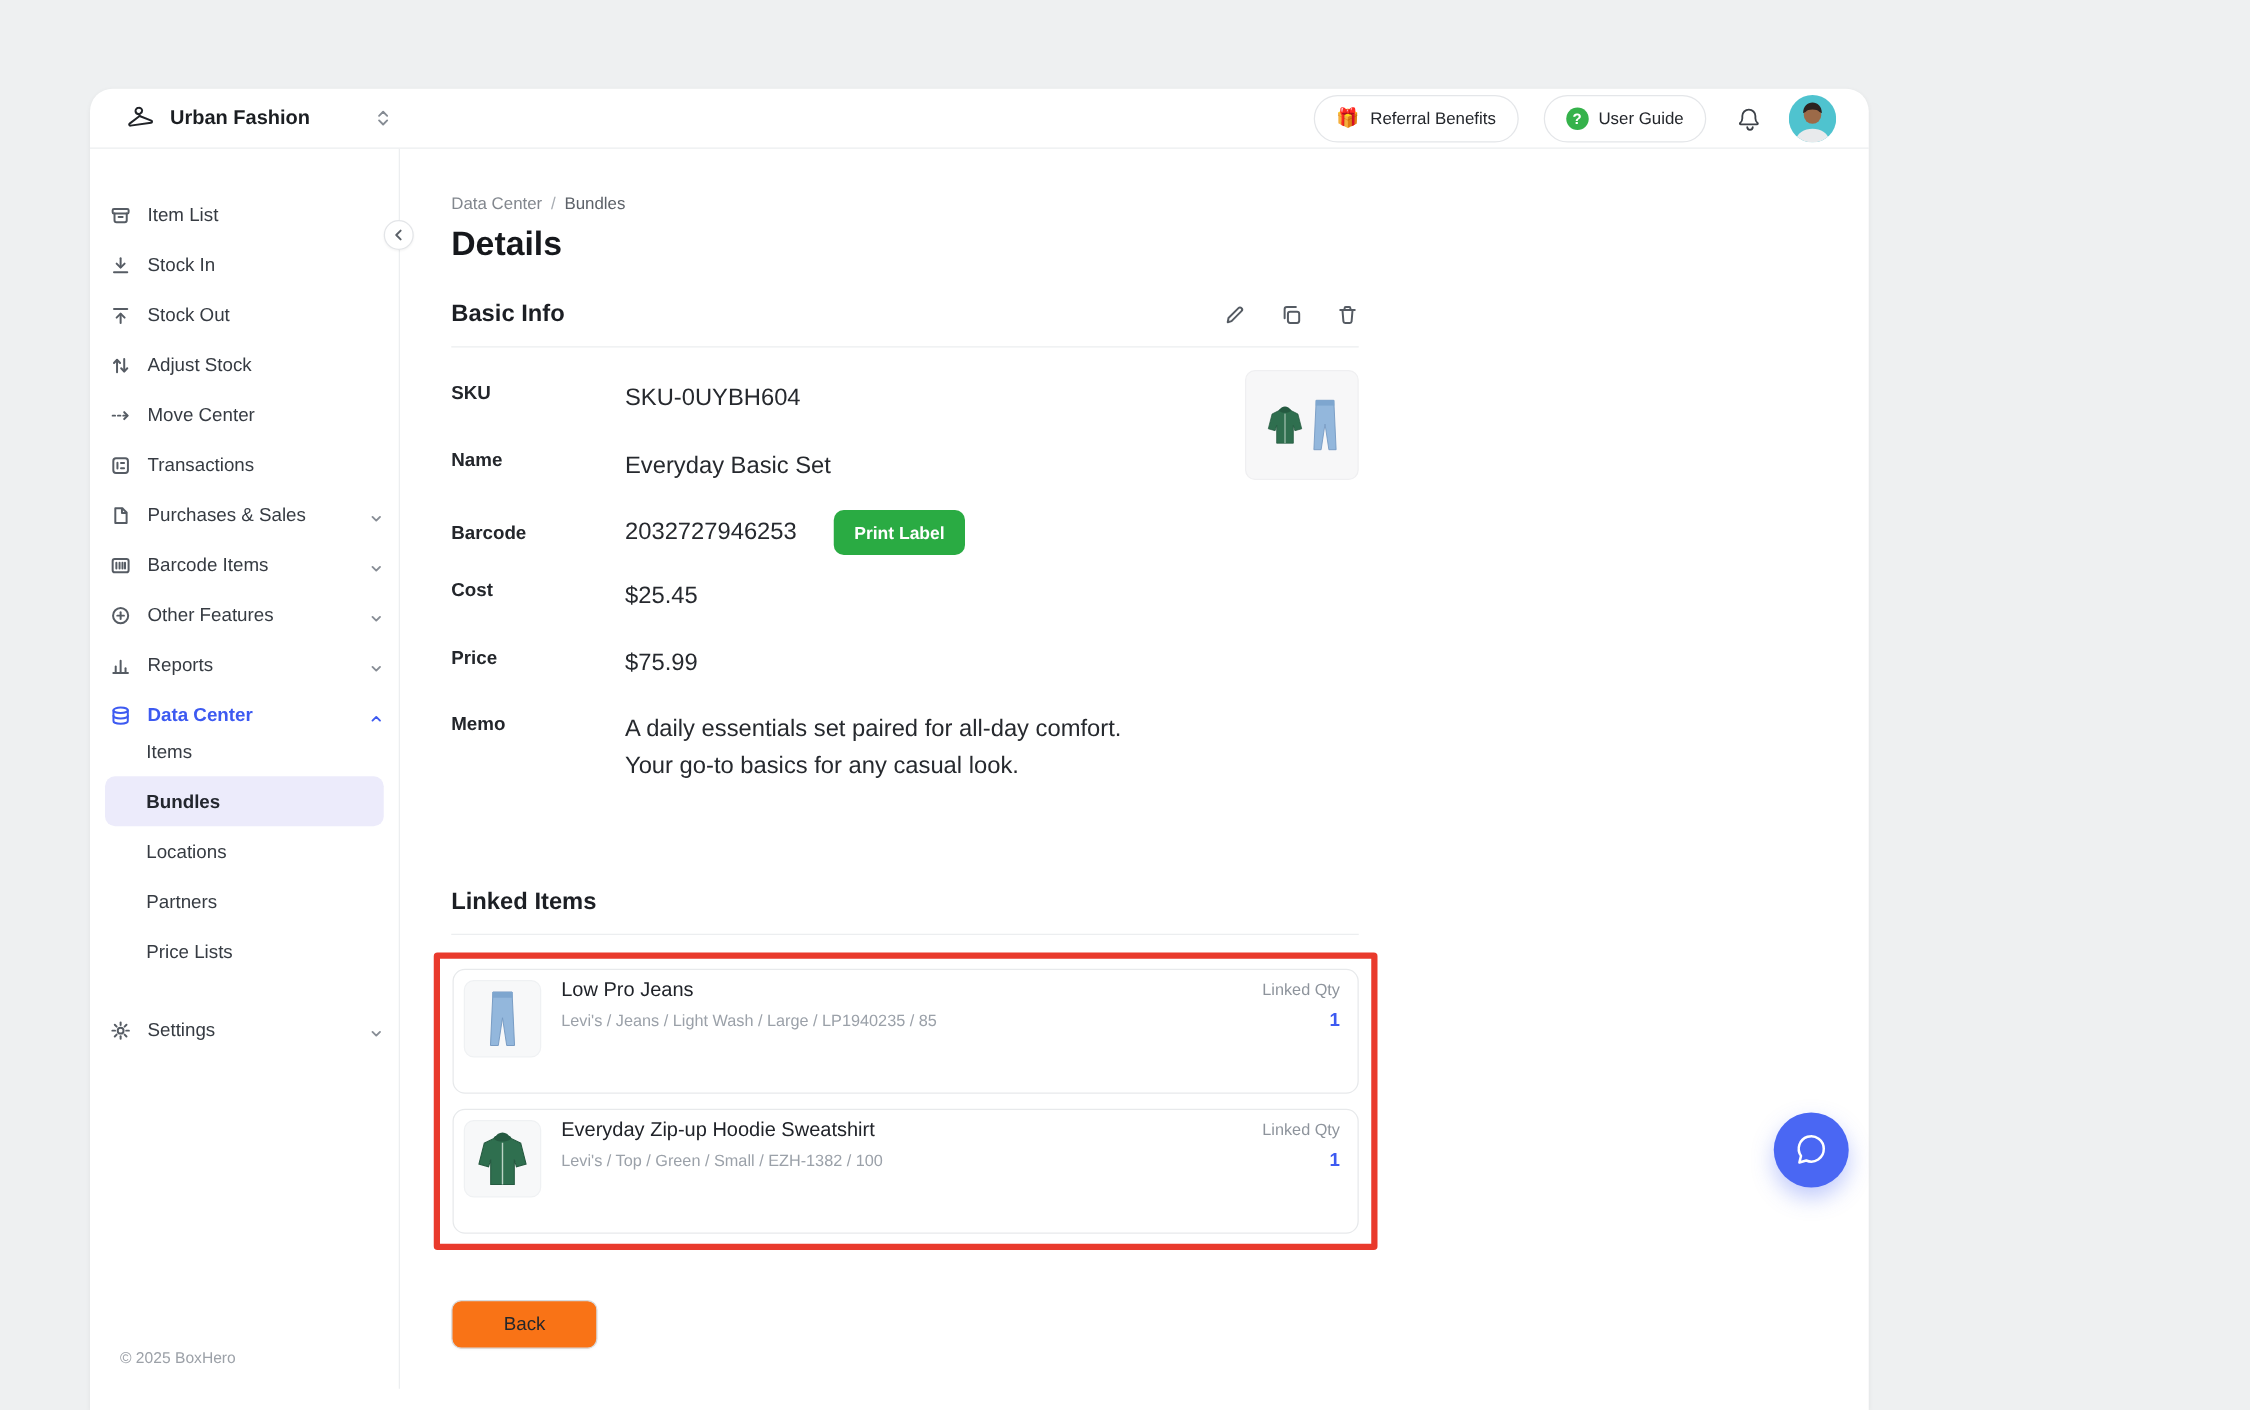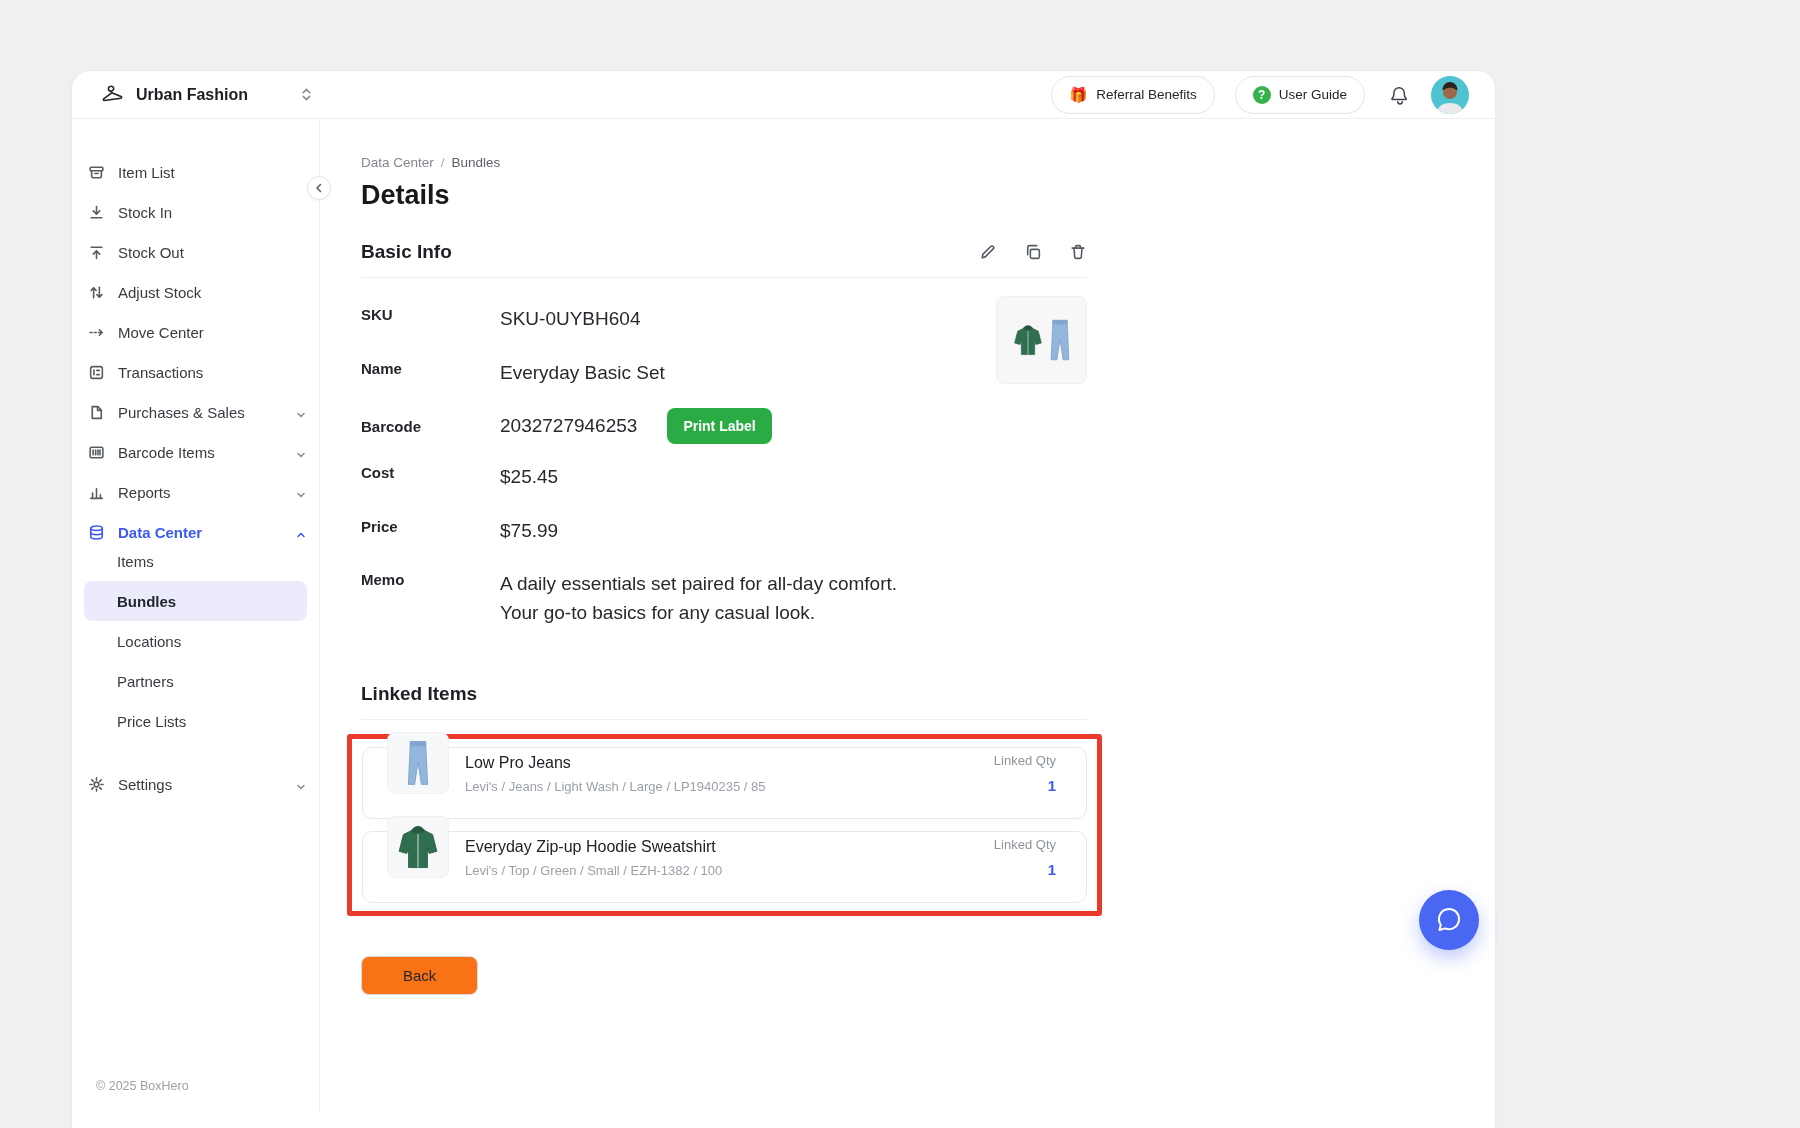--- a/index.html
+++ b/index.html
@@ -62,25 +62,25 @@
   .field-row { display:flex; align-items:flex-start; margin-bottom:25px; }
   .field-row.barcode { align-items:center; margin:-4px 0 19px; }
   .field-label { width:139px; flex-shrink:0; font-size:15px; font-weight:bold; color:#23262b; padding-top:1px; }
   .field-value { font-size:19px; color:#26292e; line-height:1.5; }
   .print-btn { margin-left:30px; background:#2aab43; color:#fff; border:none; border-radius:8px;
                font-size:14px; font-weight:bold; padding:10px 16px; cursor:pointer; font-family:inherit; }
   .product-thumb { position:absolute; top:-9px; right:0; width:91px; height:88px; background:#f7f7f8;
                    border:1px solid #efeff1; border-radius:8px; display:flex; align-items:center;
                    justify-content:center; gap:3px; }
 
-  .linked-head { margin-top:56px; }
+  .linked-head { margin-top:84px; }
   .annotation { width:755px; margin-left:-14px; margin-top:14px; border:5px solid #e93a2c;
                 border-radius:3px; padding:8px 10px; }
-  .item-card { height:72px; border:1px solid #e7e9eb; border-radius:10px; padding:24px; display:flex;
-               align-items:flex-end; background:#fff; cursor:pointer; }
+  .item-card { height:100px; border:1px solid #e7e9eb; border-radius:10px; padding:8px; display:flex;
+               align-items:flex-start; background:#fff; cursor:pointer; }
   .item-card + .item-card { margin-top:12px; }
   .thumb { width:62px; height:62px; background:#f7f8f9; border:1px solid #eff1f3; border-radius:8px;
            display:flex; align-items:center; justify-content:center; margin-right:16px; flex-shrink:0; }
   .item-name { font-size:16px; color:#202329; margin-bottom:7px; }
   .item-attrs { font-size:13px; color:#9ba1a9; }
   .qty-block { margin-left:auto; text-align:right; padding-right:6px; }
   .qty-label { font-size:13px; color:#8e949c; }
   .qty-value { font-size:15px; font-weight:bold; color:#3d5af1; margin-top:9px; }
 
   .back-btn { margin-top:40px; background:#f97316; border:1px solid #d8dadd; border-radius:8px; padding:10px 41px;
@@ -244,20 +244,35 @@
         <span>Barcode Items</span>
         <span class="chev">
           <svg class="stroke-ic" width="12" height="12" viewBox="0 0 12 12" stroke-width="1.5">
               <polyline points="3,4.5 6,7.5 9,4.5"></polyline>
             </svg>
           </span>
       </div>
       <div class="nav-item">
         <span class="nav-icon">
           <svg class="stroke-ic" width="17" height="17" viewBox="0 0 16 16" stroke-width="1.5">
+            <circle cx="8" cy="8" r="5.7"></circle>
+              <path d="M8 5.5v5"></path>
+              <path d="M5.5 8h5"></path>
+          </svg>
+          </span>
+        <span>Other Features</span>
+        <span class="chev">
+          <svg class="stroke-ic" width="12" height="12" viewBox="0 0 12 12" stroke-width="1.5">
+              <polyline points="3,4.5 6,7.5 9,4.5"></polyline>
+            </svg>
+          </span>
+      </div>
+      <div class="nav-item">
+        <span class="nav-icon">
+          <svg class="stroke-ic" width="17" height="17" viewBox="0 0 16 16" stroke-width="1.5">
             <path d="M4.3 13V8.6"></path>
               <path d="M8 13V4.4"></path>
               <path d="M11.7 13V10"></path>
               <path d="M2.5 13.5h11"></path>
           </svg>
           </span>
         <span>Reports</span>
         <span class="chev">
           <svg class="stroke-ic" width="12" height="12" viewBox="0 0 12 12" stroke-width="1.5">
               <polyline points="3,4.5 6,7.5 9,4.5"></polyline>

